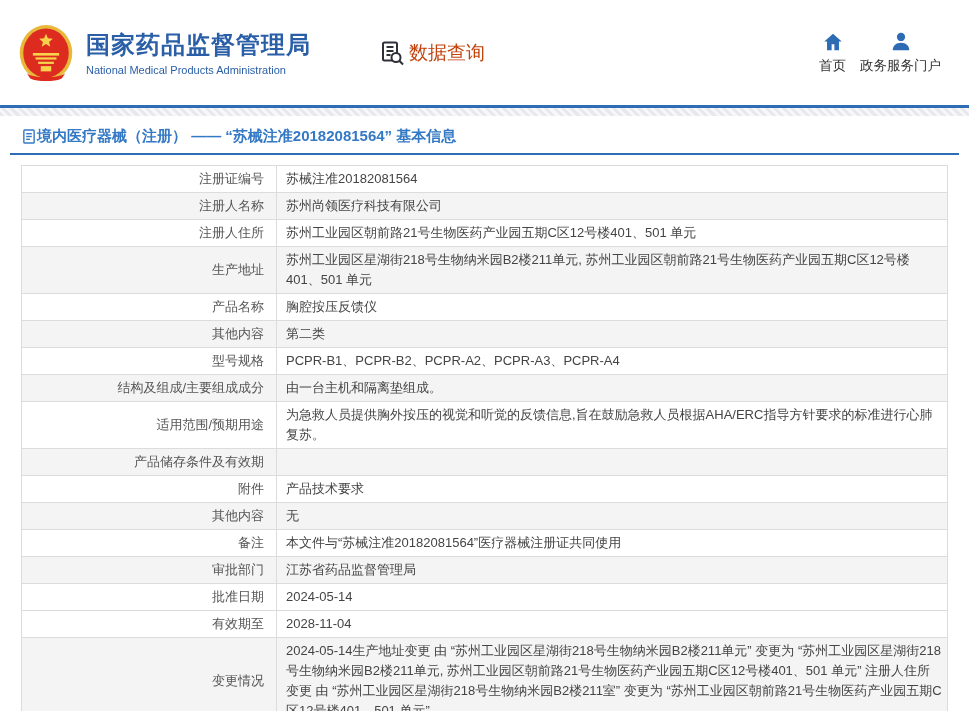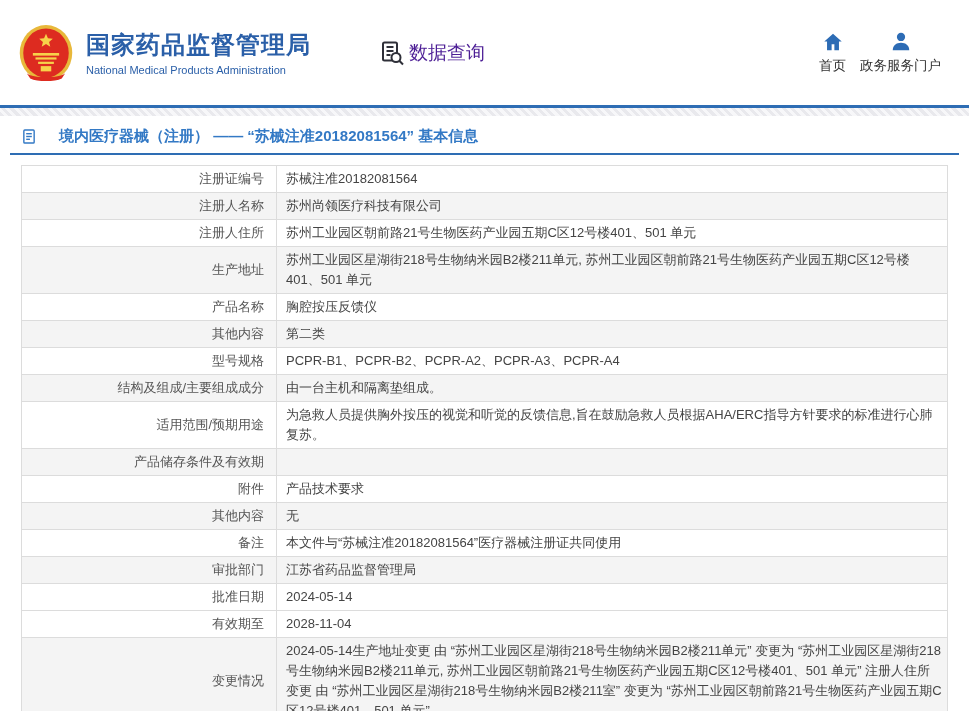--- a/index.html
+++ b/index.html
@@ -15,33 +15,33 @@
     display:flex; align-items:center; justify-content:space-between;
     padding:0 28px 0 18px;
   }
   .header-left { display:flex; align-items:center; }
   .emblem { width:56px; height:58px; flex:0 0 auto; }
   .brand { margin-left:12px; }
   .brand-cn { color:#2a5fa8; font-size:24px; font-weight:700; letter-spacing:1px; }
   .brand-en { color:#2a5fa8; font-size:11px; margin-top:3px; }
   .data-query { display:flex; align-items:center; margin-left:68px; cursor:pointer; }
   .data-query .dq-icon { width:26px; height:26px; margin-right:4px; }
-  .data-query .dq-label { font-size:19px; color:#4c1d95; font-weight:500; }
+  .data-query .dq-label { font-size:19px; color:#c2410c; font-weight:500; }
   .header-right { display:flex; align-items:flex-start; gap:14px; }
   .nav-item { display:flex; flex-direction:column; align-items:center; text-decoration:none; cursor:pointer; }
   .nav-item .nav-icon { width:22px; height:22px; }
   .nav-item .nav-label { font-size:13.5px; color:#333; margin-top:4px; }
   .stripe-band {
     height:8px;
     background:repeating-linear-gradient(45deg,#e9e9ed 0 3px,#f7f7f9 3px 6px);
   }
   
   .main-area { margin:0 10px; }
   .section-title {
-    display:flex; align-items:center; gap:23px;
+    display:flex; align-items:center; gap:1px;
     padding:11px 0 7px 12px;
     border-bottom:2px solid #2e6db4;
   }
   .section-title .doc-icon { width:14px; height:15px; flex:0 0 auto; }
   .section-title .title-text { color:#3379c5; font-size:15px; font-weight:700; }
   
   table.info-table {
     margin:10px 11px 0 11px; width:927px;
     border-collapse:collapse; table-layout:fixed;
     font-size:13px;

